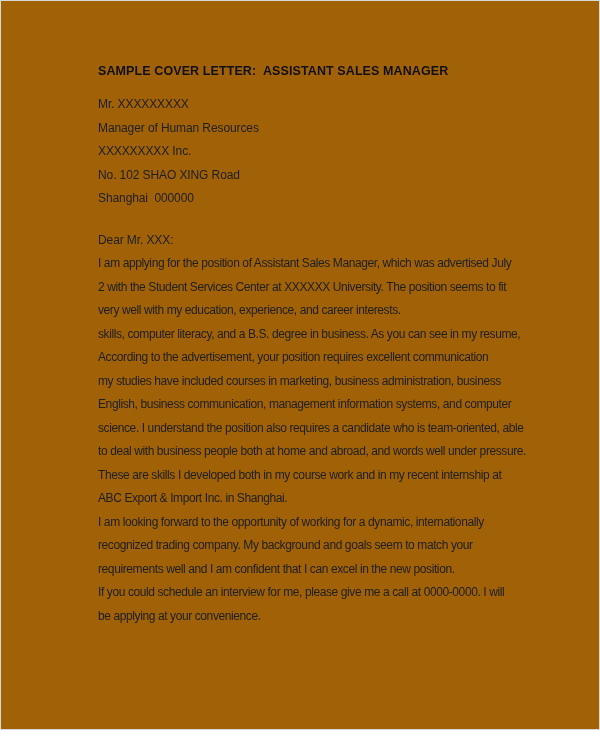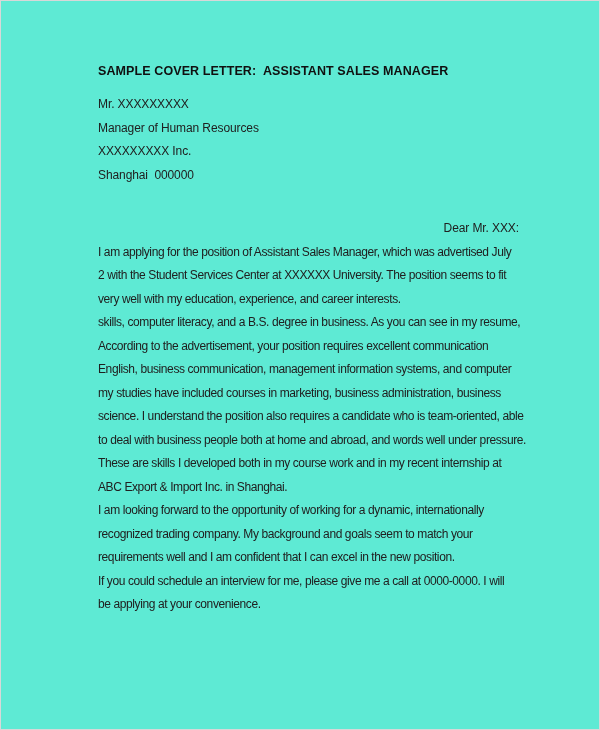--- a/index.html
+++ b/index.html
@@ -5,21 +5,21 @@
   html, body {
     margin: 0;
     padding: 0;
     background: #ffffff;
   }
   .page {
     position: relative;
     width: 600px;
     height: 730px;
     box-sizing: border-box;
-    background: #5eead4;
+    background: #a16207;
     border: 1px solid #d8d8d8;
     overflow: hidden;
     font-family: "Liberation Sans", sans-serif;
     color: #202020;
   }
   .content {
     padding: 62px 80px 0 97px;
   }
   .line {
     font-size: 12px;
@@ -32,56 +32,56 @@
     font-weight: bold;
     line-height: 17px;
     letter-spacing: 0.1px;
     color: #101010;
     white-space: pre;
   }
   .address {
     margin-top: 13px;
   }
   .salutation-block {
-    margin-top: 30px;
-    text-align: right;
+    margin-top: 18px;
   }
   .body-block {
   }
   .body-block .line {
     letter-spacing: -0.4px;
   }
 </style>
 </head>
 <body>
 
 <div class="page">
   <div class="content">
 
     <div class="title">SAMPLE COVER LETTER:  ASSISTANT SALES MANAGER</div>
 
     <div class="address">
       <div class="line">Mr. XXXXXXXXX</div>
       <div class="line">Manager of Human Resources</div>
       <div class="line">XXXXXXXXX Inc.</div>
+      <div class="line">No. 102 SHAO XING Road</div>
       <div class="line">Shanghai  000000</div>
     </div>
 
     <div class="salutation-block">
       <div class="line">Dear Mr. XXX:</div>
     </div>
 
     <div class="body-block">
       <div class="line">I am applying for the position of Assistant Sales Manager, which was advertised July</div>
       <div class="line">2 with the Student Services Center at XXXXXX University. The position seems to fit</div>
       <div class="line">very well with my education, experience, and career interests.</div>
       <div class="line">skills, computer literacy, and a B.S. degree in business. As you can see in my resume,</div>
       <div class="line">According to the advertisement, your position requires excellent communication</div>
+      <div class="line">my studies have included courses in marketing, business administration, business</div>
       <div class="line">English, business communication, management information systems, and computer</div>
-      <div class="line">my studies have included courses in marketing, business administration, business</div>
       <div class="line">science. I understand the position also requires a candidate who is team-oriented, able</div>
       <div class="line">to deal with business people both at home and abroad, and words well under pressure.</div>
       <div class="line">These are skills I developed both in my course work and in my recent internship at</div>
       <div class="line">ABC Export &amp; Import Inc. in Shanghai.</div>
       <div class="line">I am looking forward to the opportunity of working for a dynamic, internationally</div>
       <div class="line">recognized trading company. My background and goals seem to match your</div>
       <div class="line">requirements well and I am confident that I can excel in the new position.</div>
       <div class="line">If you could schedule an interview for me, please give me a call at 0000-0000. I will</div>
       <div class="line">be applying at your convenience.</div>
     </div>

